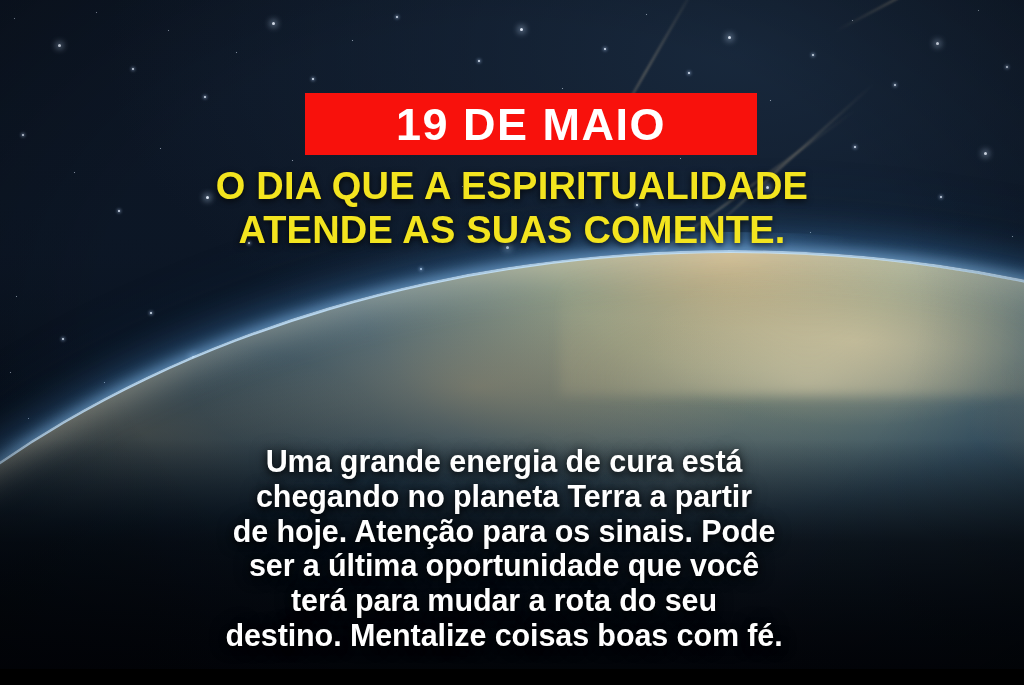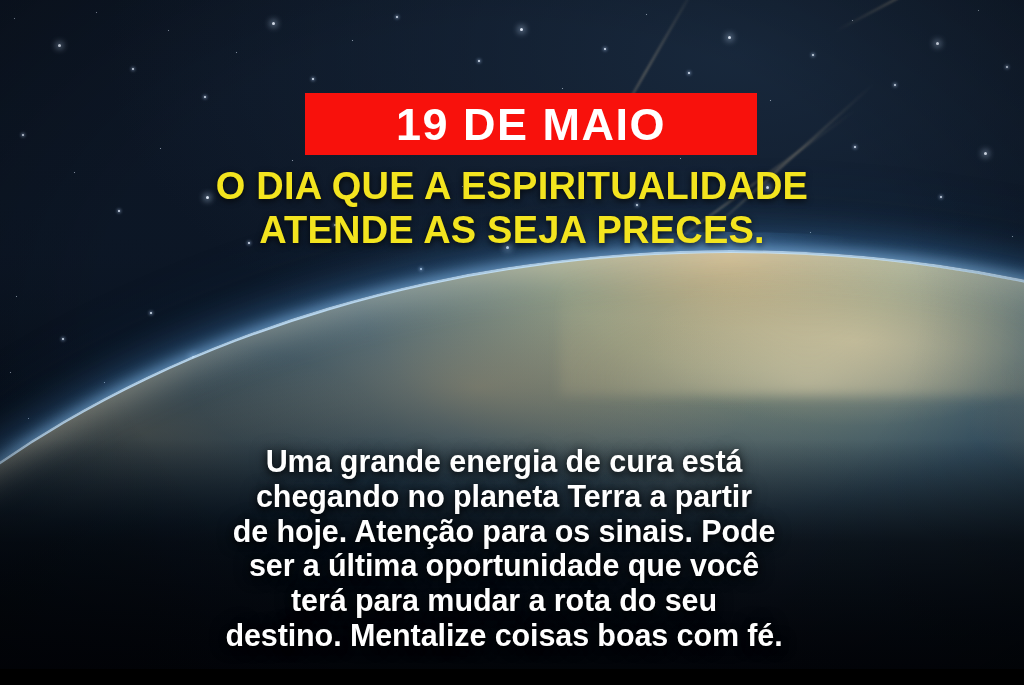--- a/index.html
+++ b/index.html
@@ -301,21 +301,21 @@
   <div class="nightfade"></div>
   <div class="vignette"></div>
 
   <div class="content">
 
     <div class="date-banner">
       <span>19 DE MAIO</span>
     </div>
 
     <div class="headline">O DIA QUE A ESPIRITUALIDADE
-ATENDE AS SEJA PRECES.</div>
+ATENDE AS SUAS COMENTE.</div>
 
     <div class="body-copy">Uma grande energia de cura está
 chegando no planeta Terra a partir
 de hoje. Atenção para os sinais. Pode
 ser a última oportunidade que você
 terá para mudar a rota do seu
 destino. Mentalize coisas boas com fé.</div>
 
 
   </div>

